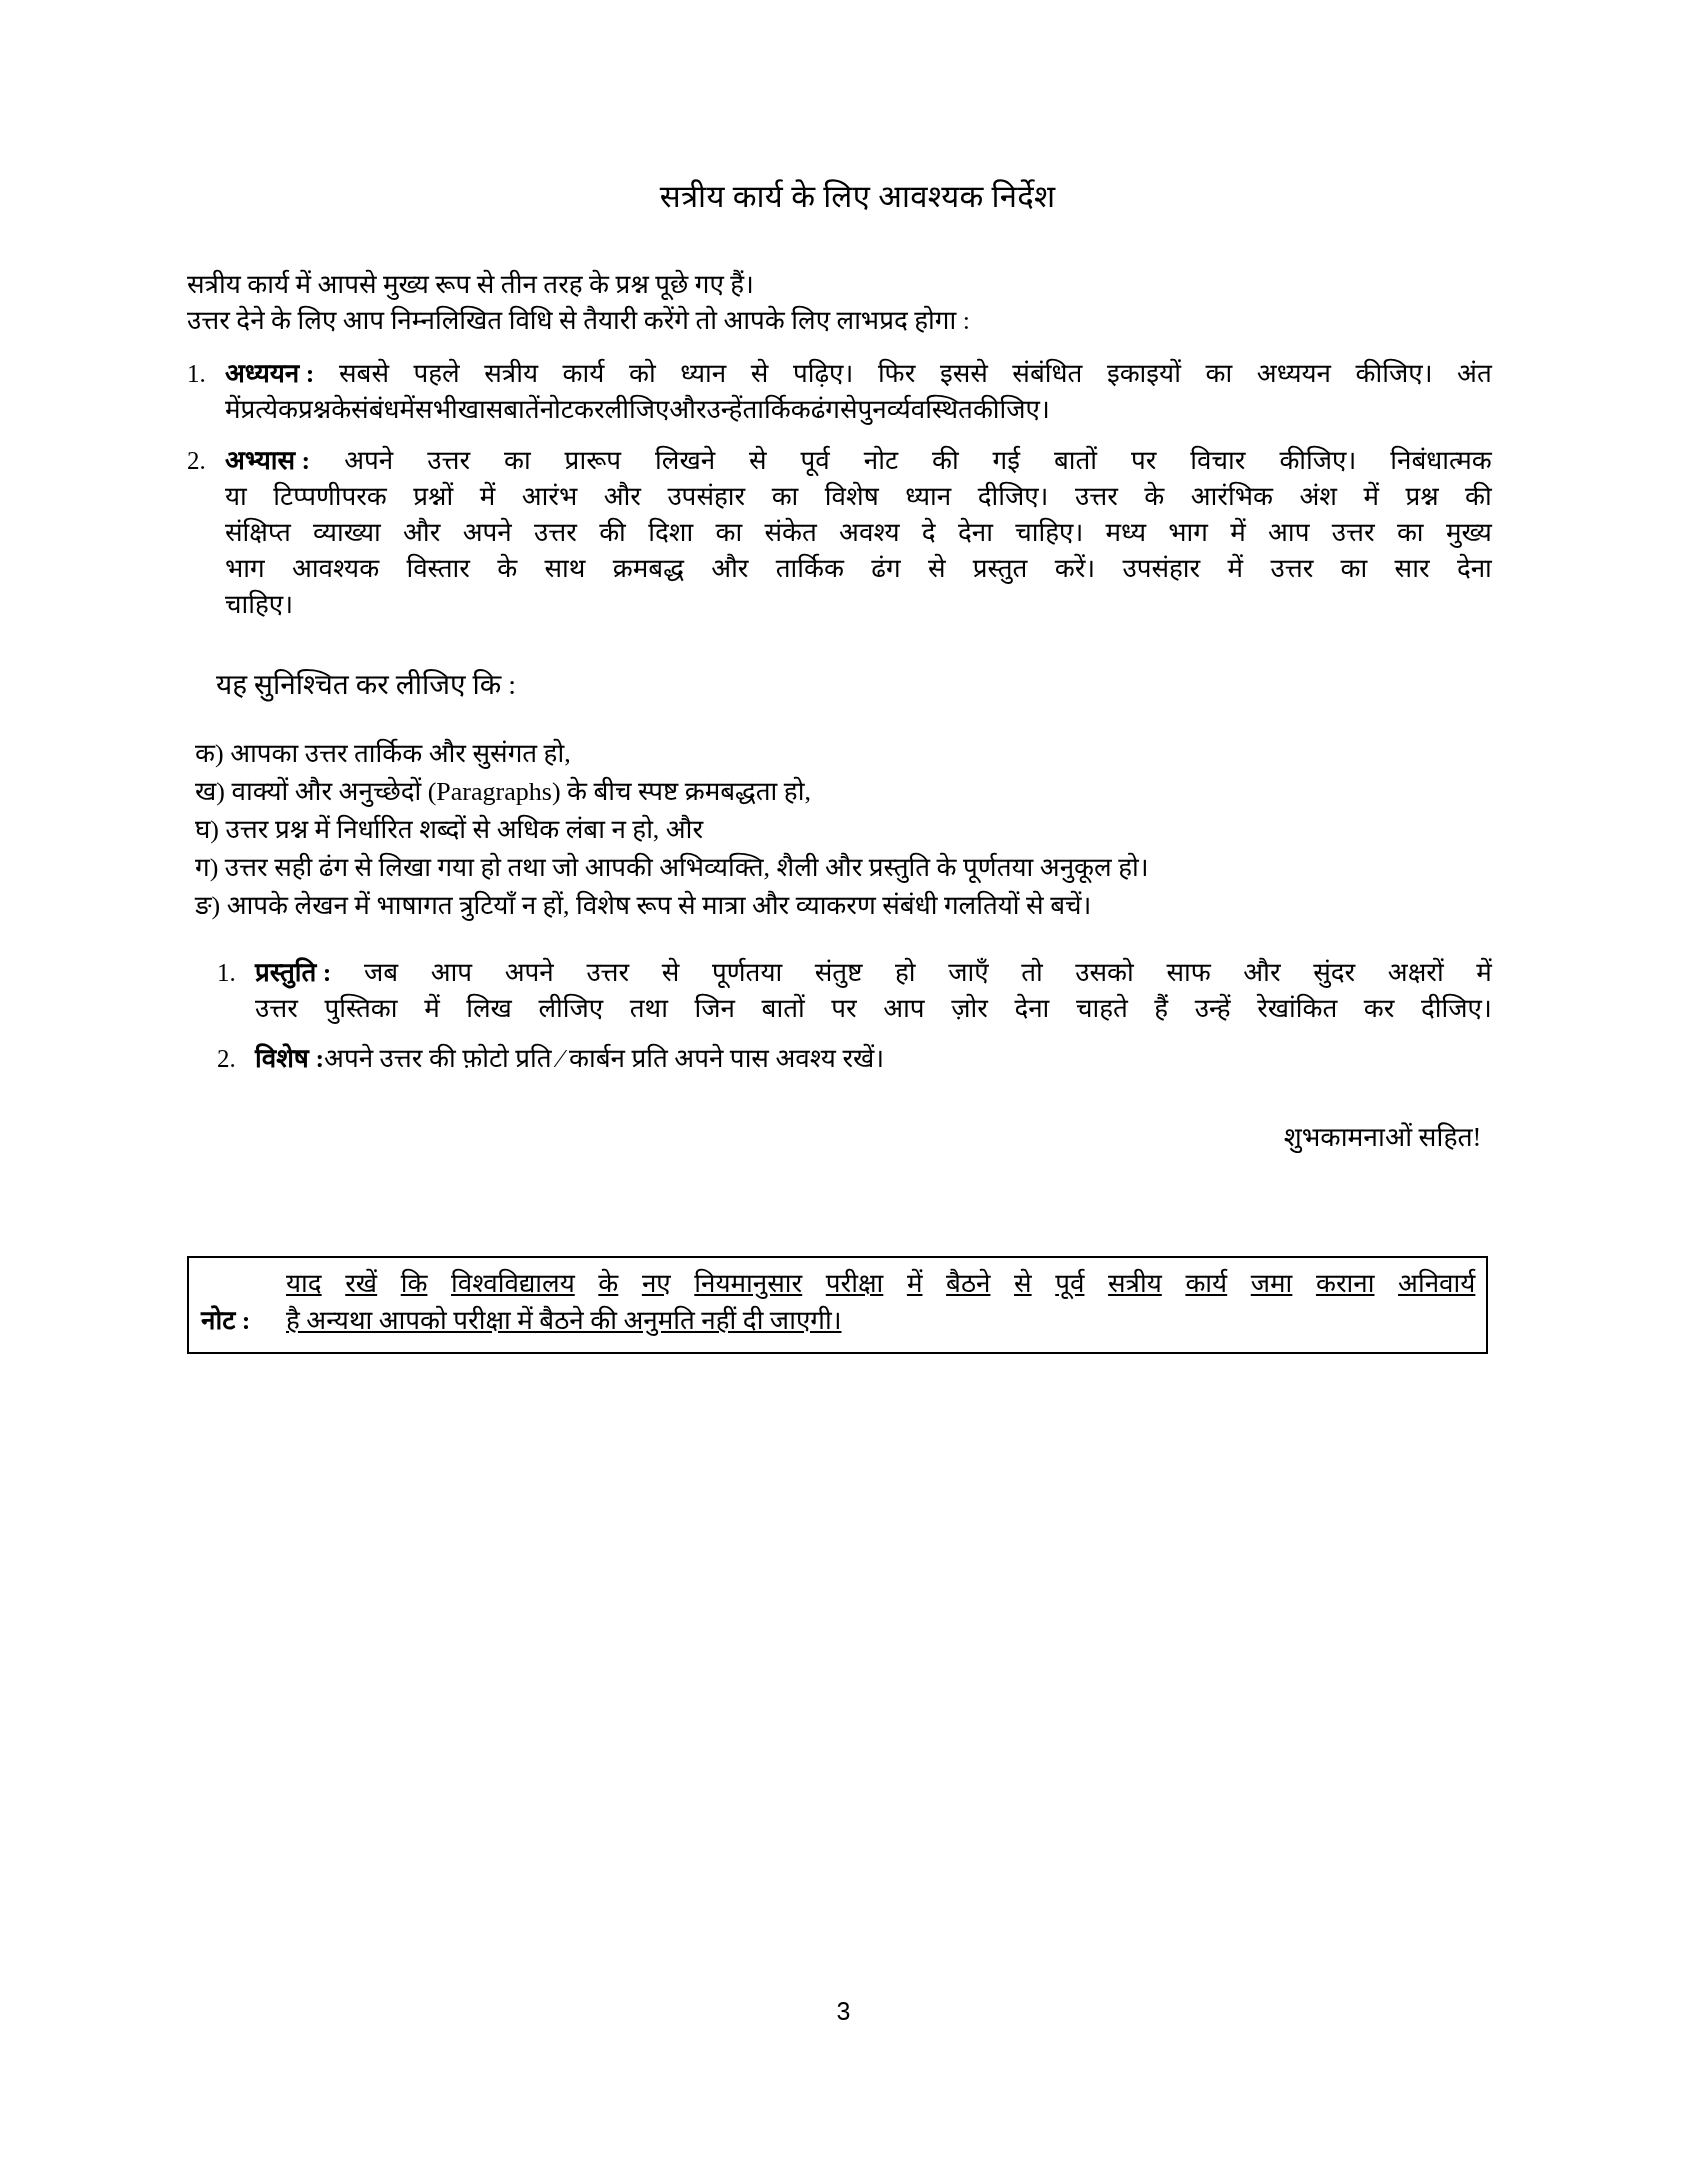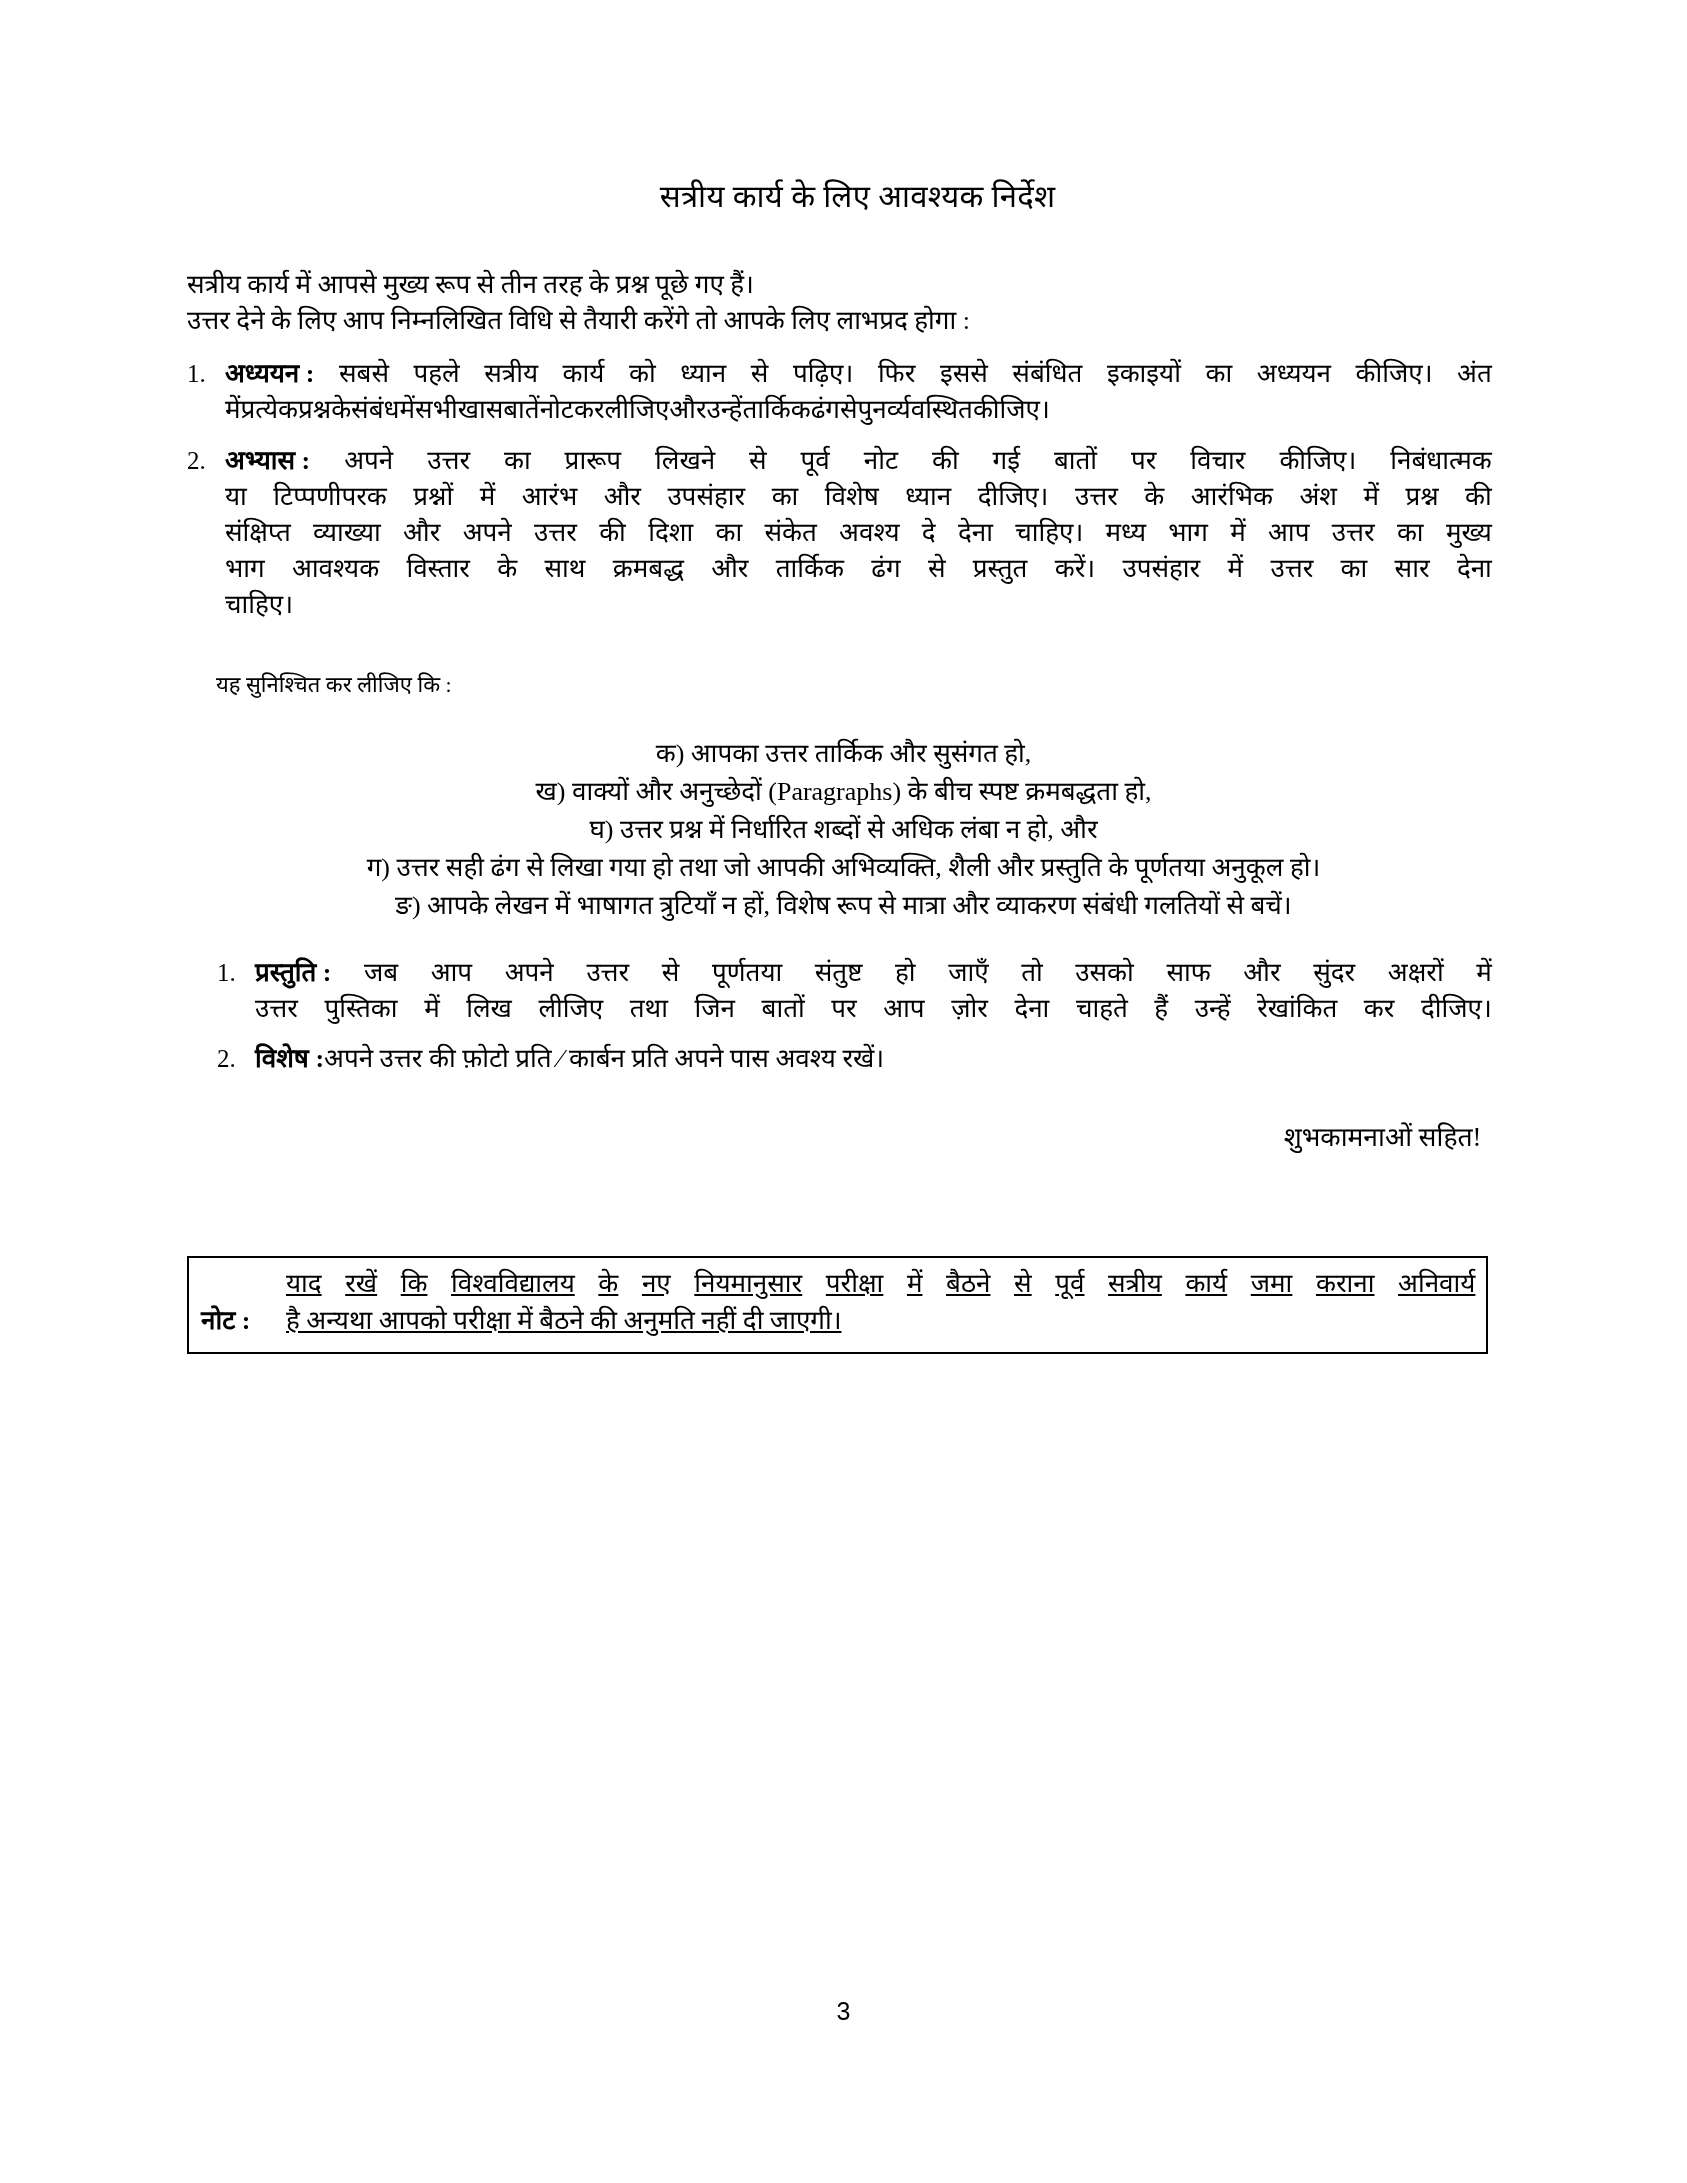--- a/index.html
+++ b/index.html
@@ -82,29 +82,28 @@
     justify-content: space-between;
     white-space: nowrap;
   }
   .justified-line.last {
     display: block;
   }
   .justified-line > span { display: inline-block; }
 
   
   .ensure-line {
-    font-size: 22px;
+    font-size: 28px;
     line-height: 36px;
     margin-top: 44px;
     padding-left: 29px;
   }
   .letter-list {
     margin-top: 32px;
     padding-left: 8px;
-    text-align: center;
   }
   .letter-list .letter-item {
     font-size: 26px;
     line-height: 38px;
     white-space: nowrap;
   }
 
   
   .bottom-list {
     margin-top: 30px;

